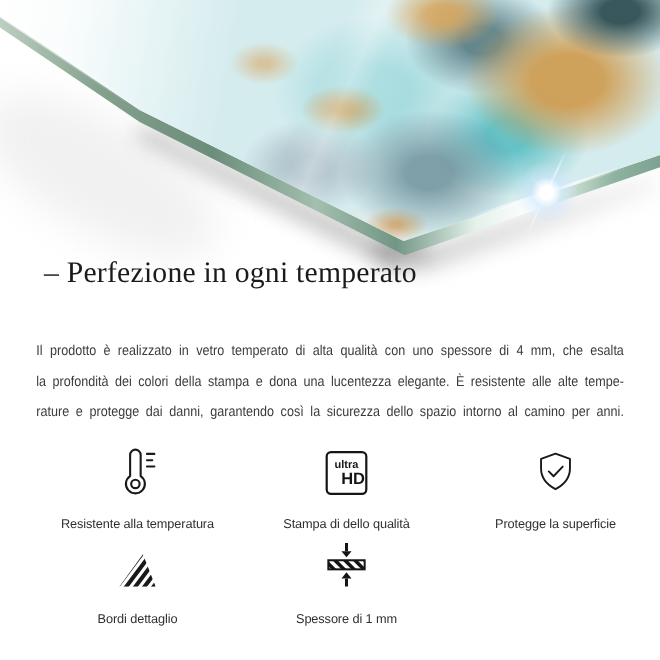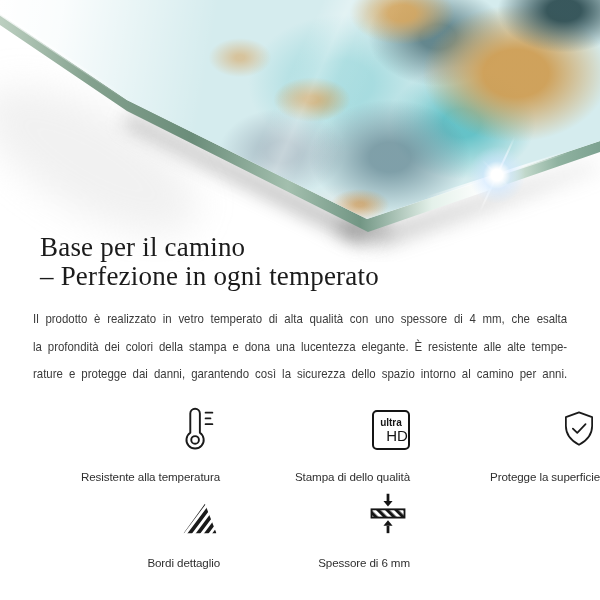--- a/index.html
+++ b/index.html
@@ -68,28 +68,28 @@
          font-family:"Liberation Serif",serif;font-size:27px;line-height:29px;
          color:#1b1b1b;letter-spacing:.2px;}
   .desc{position:absolute;left:33px;top:305px;width:607px;
         transform:scaleX(.88);transform-origin:0 0;
         font-size:13px;line-height:27.5px;color:#3b3b3b;}
   .desc-line{text-align:justify;text-align-last:justify;white-space:nowrap;overflow:hidden;}
 
   
   .features{position:absolute;left:30px;top:398px;width:570px;
             display:grid;grid-template-columns:repeat(3,1fr);grid-auto-rows:86px;}
-  .feature{display:flex;flex-direction:column;align-items:flex-end;}
+  .feature{display:flex;flex-direction:column;align-items:center;}
   .icon-wrap{height:52px;display:flex;align-items:flex-end;justify-content:center;}
   .feature-label{margin-top:20px;font-size:11.6px;letter-spacing:-.1px;color:#2f2f2f;}
   .icon-svg{stroke:#1a1a1a;fill:none;stroke-width:2;stroke-linecap:round;stroke-linejoin:round;}
   .uhd-box{width:34px;height:36px;border:2.5px solid #151515;border-radius:5px;
            display:flex;flex-direction:column;align-items:center;justify-content:center;color:#151515;}
   .uhd-top{font-size:10px;font-weight:700;line-height:11px;}
-  .uhd-bottom{font-size:15px;font-weight:400;line-height:15px;margin-left:12px;}
+  .uhd-bottom{font-size:15px;font-weight:700;line-height:15px;margin-left:12px;}
 </style>
 </head>
 <body>
 
 <div class="photo">
   <div class="soft-wash"></div>
   <div class="shadow-left"></div>
   <div class="shadow-corner"></div>
   <div class="shadow-right"></div>
   <div class="glass-edge"></div>
@@ -97,21 +97,20 @@
   <div class="edge-highlight"></div>
   <div class="sparkle">
     <span class="ray-a"></span>
     <span class="ray-b"></span>
     <span class="ray-c"></span>
     <span class="glow"></span>
   </div>
 </div>
 
 <div class="title">
-  <div>Base per il camino</div>
   <div>– Perfezione in ogni temperato</div>
 </div>
 
 <div class="desc">
   <div class="desc-line">Il prodotto è realizzato in vetro temperato di alta qualità con uno spessore di 4 mm, che esalta</div>
   <div class="desc-line">la profondità dei colori della stampa e dona una lucentezza elegante. È resistente alle alte tempe-</div>
   <div class="desc-line">rature e protegge dai danni, garantendo così la sicurezza dello spazio intorno al camino per anni.</div>
 </div>
 
 <div class="features">
@@ -173,16 +172,16 @@
             <rect width="3.5" height="7" fill="#151515"></rect>
           </pattern>
         </defs>
         <rect x="6" y="20" width="36" height="9" fill="url(#hatch)" stroke="#151515" stroke-width="2"></rect>
         <path d="M24 3 V11" stroke="#151515" stroke-width="3"></path>
         <polygon points="19,11 29,11 24,17" fill="#151515"></polygon>
         <path d="M24 46 V38" stroke="#151515" stroke-width="3"></path>
         <polygon points="19,38 29,38 24,32" fill="#151515"></polygon>
       </svg>
     </div>
-    <div class="feature-label">Spessore di 6 mm</div>
+    <div class="feature-label">Spessore di 1 mm</div>
   </div>
 
 </div>
 
 </body></html>

